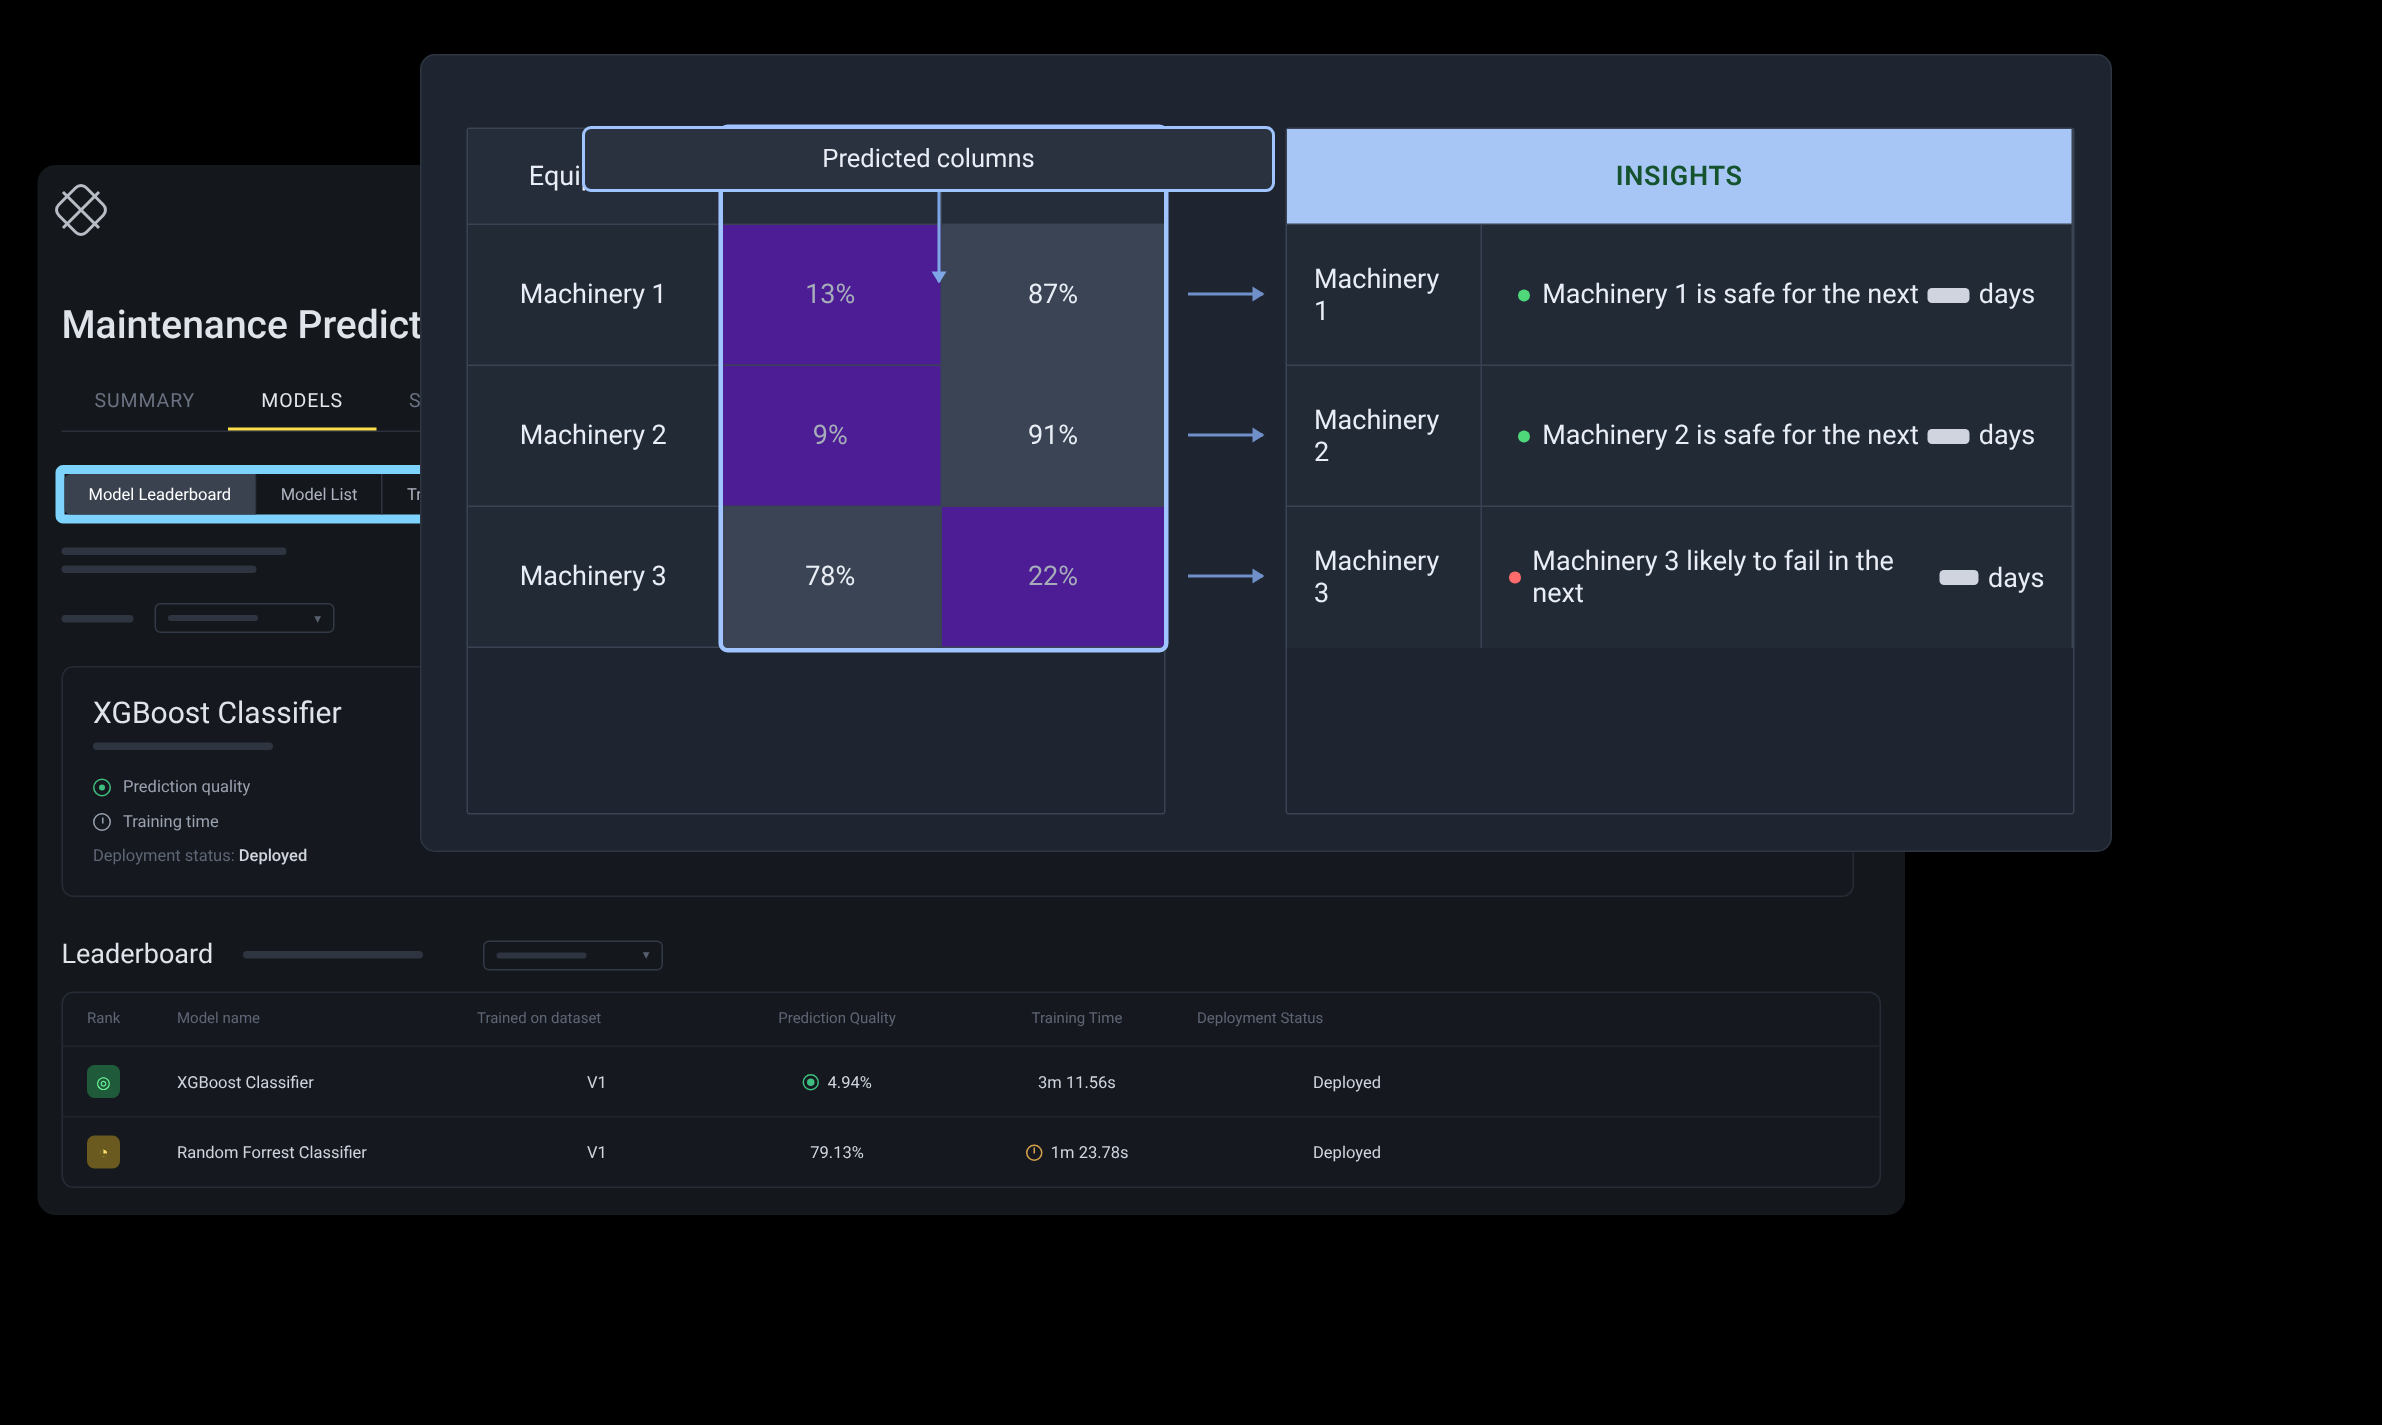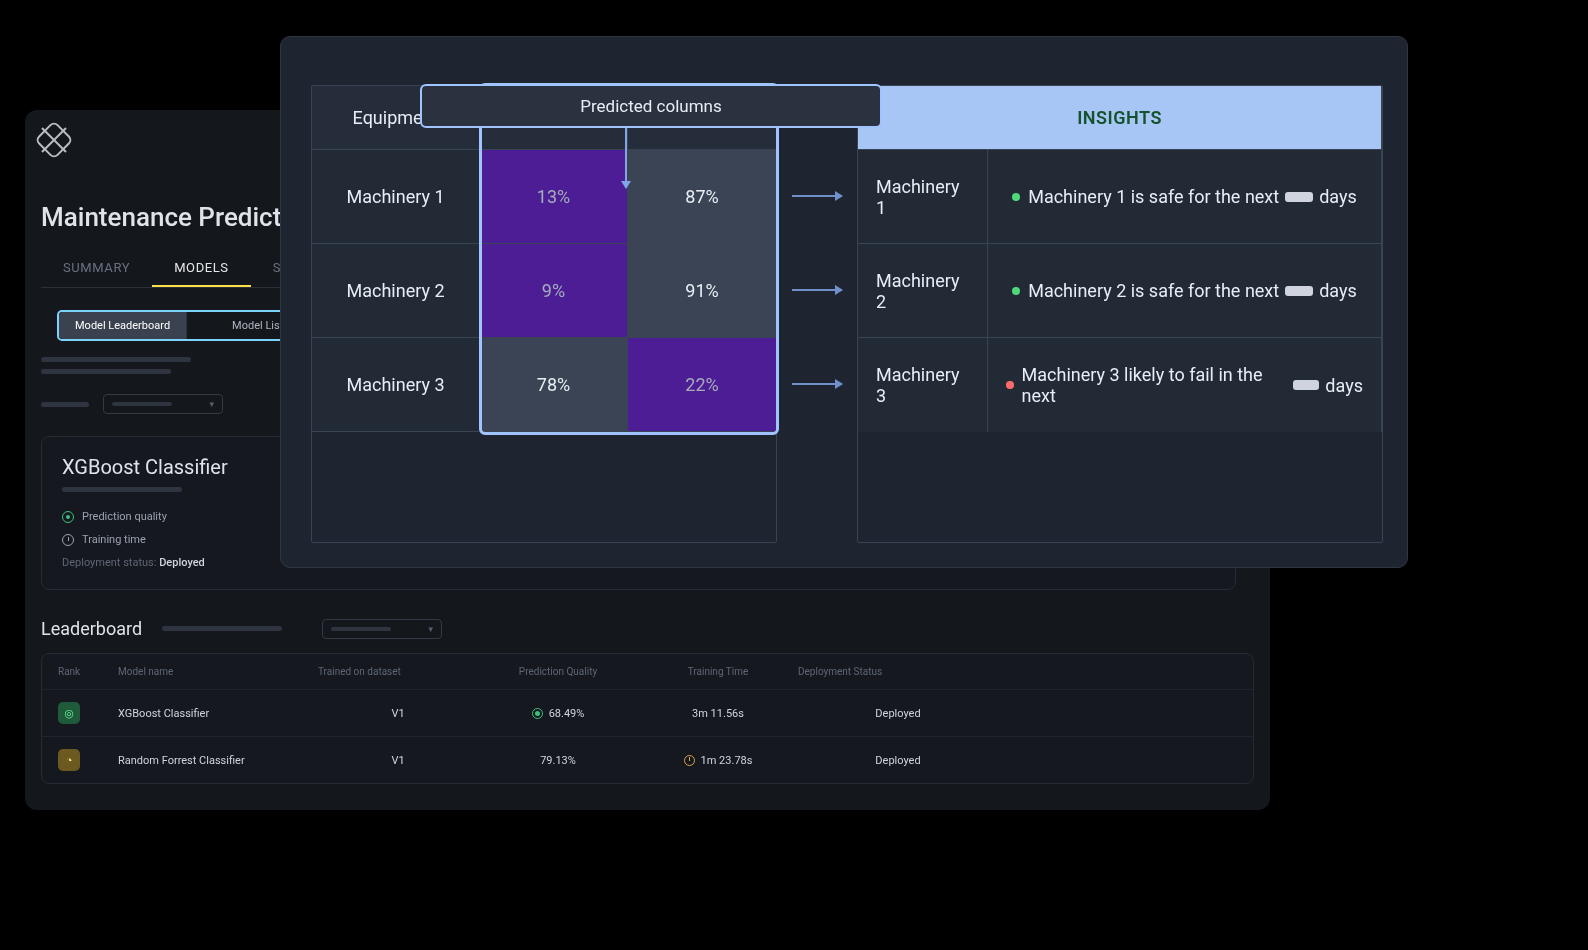--- a/index.html
+++ b/index.html
@@ -37,22 +37,22 @@
 .badge{
   background:#1f7a3a;color:#dff7e6;font-size:11px;font-weight:600;
   padding:3px 8px;border-radius:10px;letter-spacing:.3px
 }
 
 .tabs{display:flex;gap:0;border-bottom:1px solid #2a2f39;margin-left:16px;width:280px}
 .tab{padding:10px 22px;font-size:13px;letter-spacing:.6px;color:#6a7180;cursor:pointer}
 .tab.active{color:#e4e6ea;border-bottom:2px solid #fde047}
 
 .subtabs{
-  display:flex;margin:22px 0 14px 32px;
-  border:2px solid #7dd3fc;border-radius:5px;width:fit-content;gap:29px;
+  display:flex;margin:22px 0 14px 12px;
+  border:6px solid #7dd3fc;border-radius:5px;width:fit-content;
 }
 .subtab{
   font-size:11px;color:#aeb4c0;padding:7px 16px;
   border-right:1px solid #2e3440;cursor:pointer
 }
 .subtab:last-child{border-right:none}
 .subtab.active{background:#3a4250;color:#fff;border-radius:4px 0 0 4px}
 
 .ph-line{height:5px;border-radius:3px;background:#2e3440}
 .ph-lines{margin:16px 0 20px 16px;display:flex;flex-direction:column;gap:7px}
@@ -115,21 +115,21 @@
   left:280px;top:36px;
   width:1128px;height:532px;
   background:#1e2530;
   border:1px solid #2e3643;
   border-radius:10px;
   z-index:10;
   padding:48px 24px 24px 30px;
 }
 
 .pred-col-label{
-  position:absolute;left:420px;top:84px;z-index:12;
+  position:absolute;left:388px;top:84px;z-index:12;
   width:462px;height:44px;
   display:flex;align-items:center;justify-content:center;
   border:2px solid #9fc4ff;border-radius:6px;
   background:#2a3240;color:#e9edf5;font-size:17px;font-weight:400
 }
 .pred-arrow{
   position:absolute;left:625px;top:128px;z-index:11;
   width:2px;height:60px;background:#7fa7e8
 }
 .pred-arrow::after{
@@ -268,21 +268,21 @@
       <div style="text-align:center">Prediction Quality</div>
       <div style="text-align:center">Training Time</div>
       <div style="text-align:left">Deployment Status</div>
     </div>
     <div class="lb-row">
       <div>
           <span class="rank-badge gold">◎</span>
         </div>
       <div>XGBoost Classifier</div>
       <div style="text-align:center">V1</div>
-      <div style="text-align:center"><span class="ic-target-sm"></span><span>68.49%</span></div>
+      <div style="text-align:center"><span class="ic-target-sm"></span><span>4.94%</span></div>
       <div style="text-align:center">3m 11.56s</div>
       <div style="text-align:center">Deployed</div>
     </div>
     <div class="lb-row">
       <div>
           <span class="rank-badge silver">◔</span>
         </div>
       <div>Random Forrest Classifier</div>
       <div style="text-align:center">V1</div>
       <div style="text-align:center">79.13%</div>

